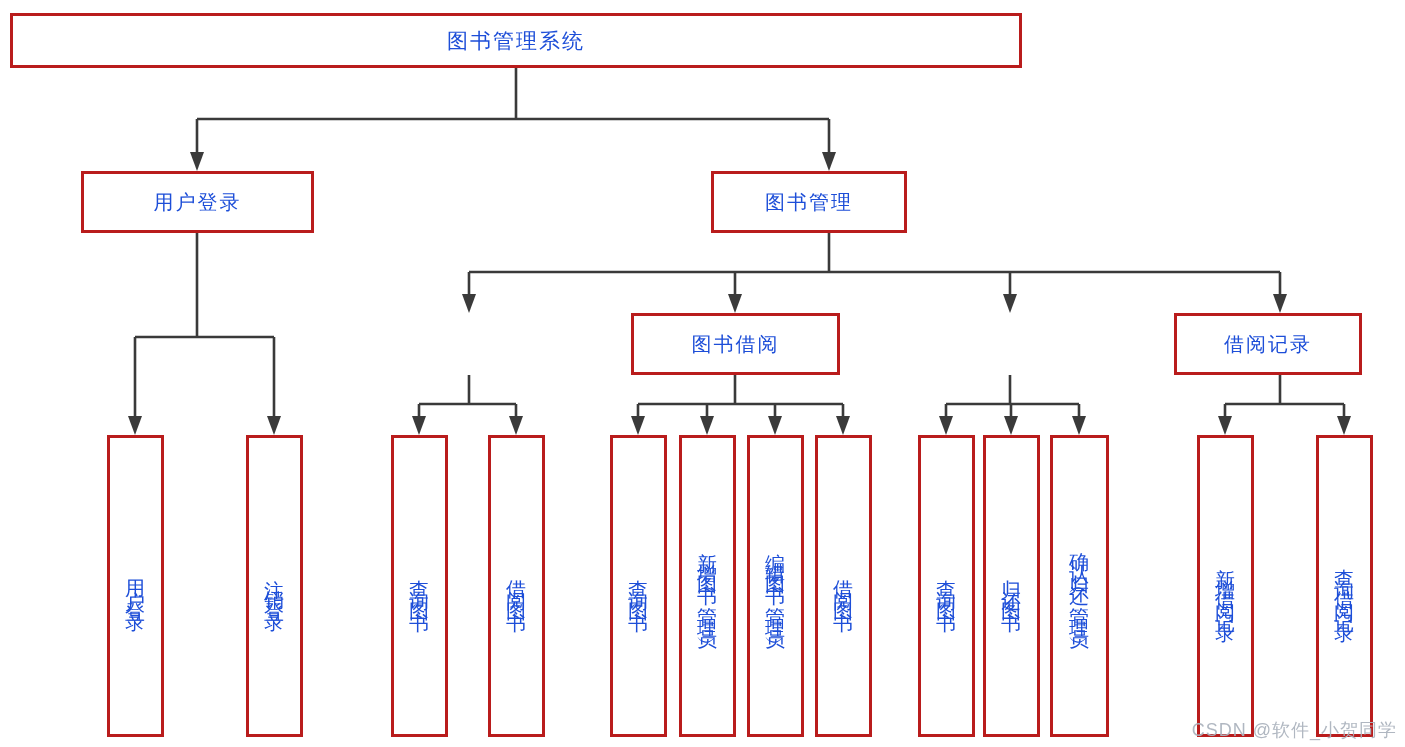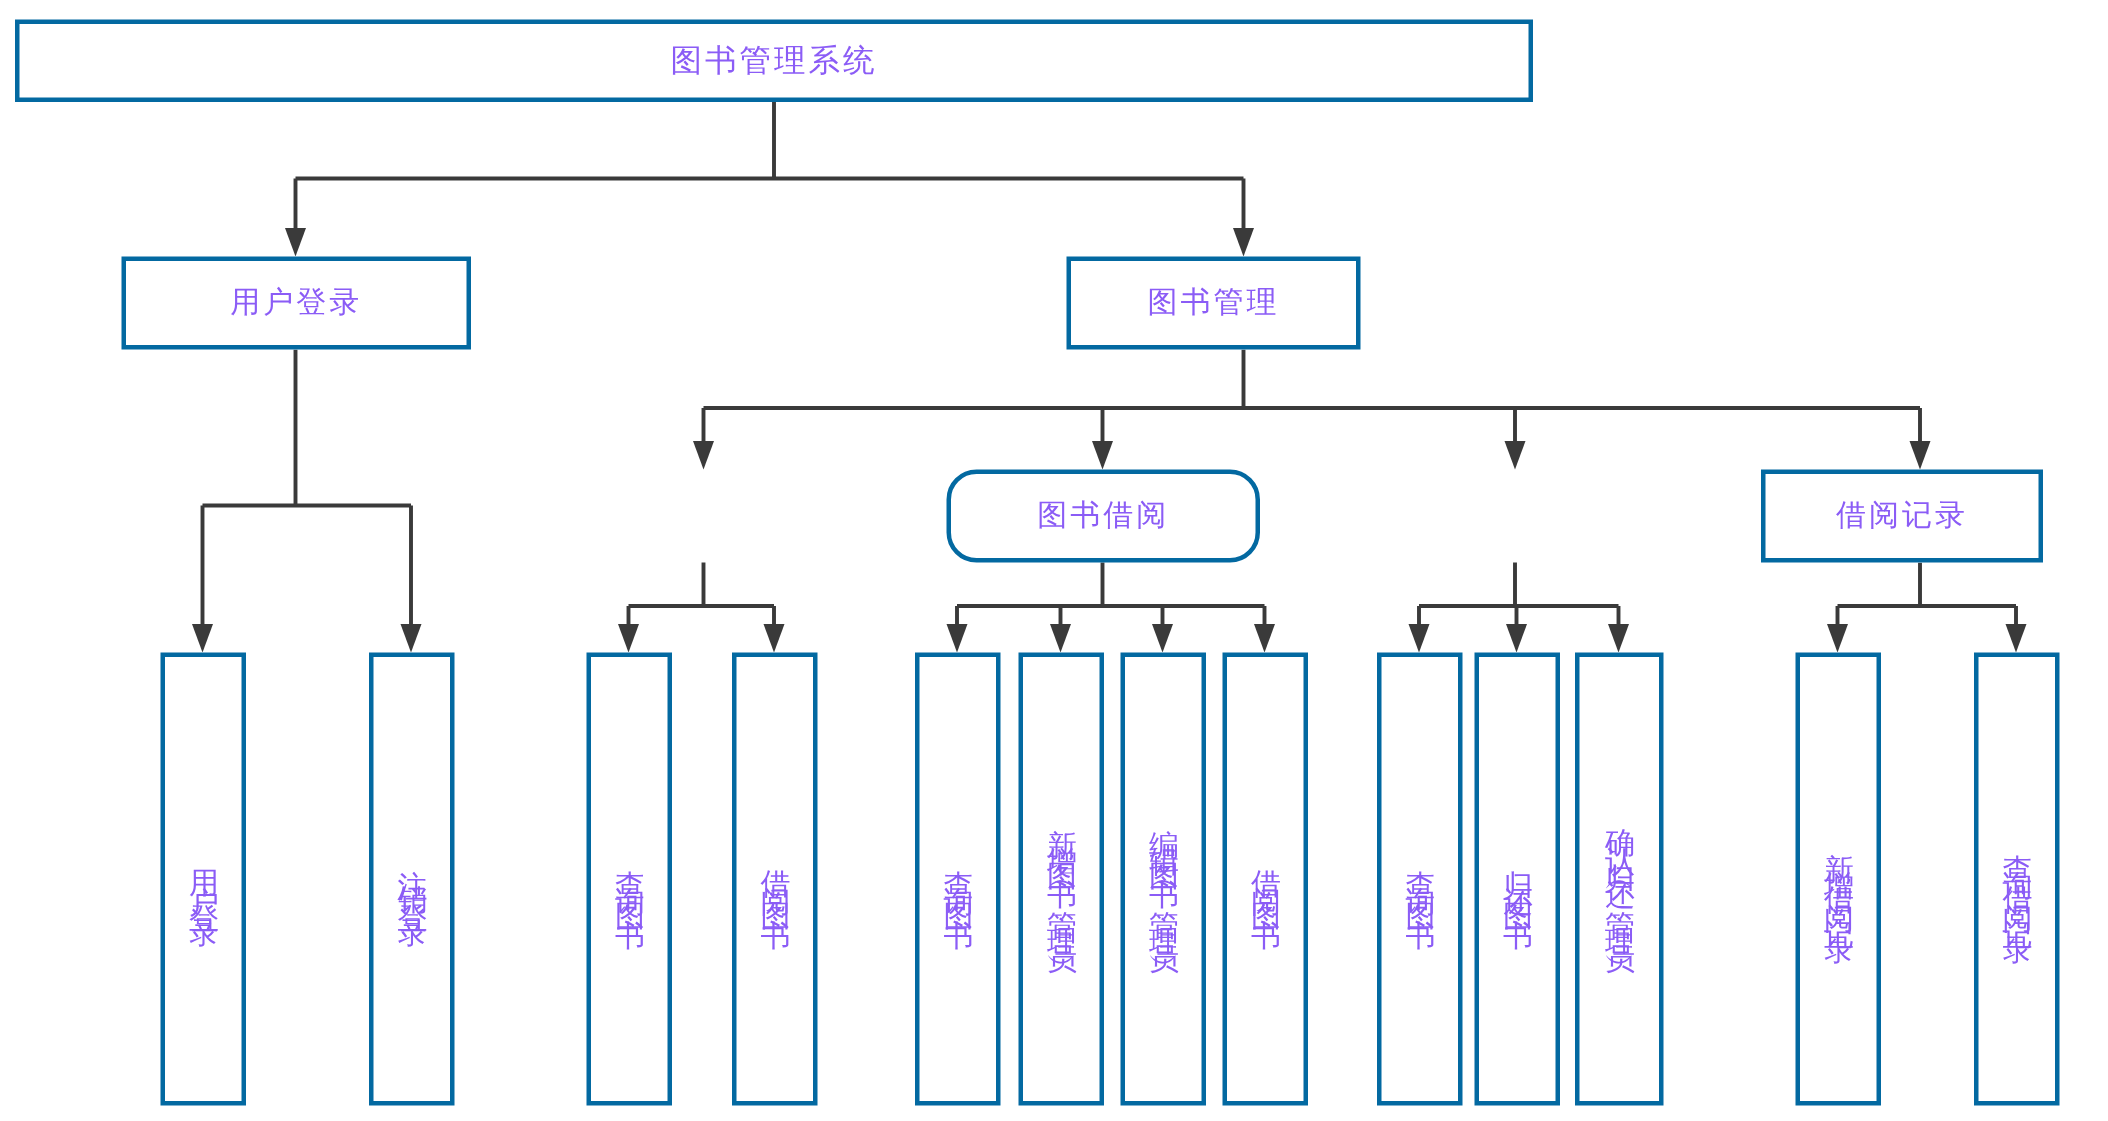--- a/index.html
+++ b/index.html
@@ -19,22 +19,22 @@
     position: absolute;
     left: 0;
     top: 0;
     width: 1405px;
     height: 747px;
   }
   .node {
     position: absolute;
     box-sizing: border-box;
     background: #ffffff;
-    border: 3px solid #0369a1;
-    color: #8b5cf6;
+    border: 3px solid #b91c1c;
+    color: #1d4ed8;
     display: flex;
     align-items: center;
     justify-content: center;
     text-align: center;
   }
   .h {
     font-size: 20px;
     letter-spacing: 2px;
     line-height: 1;
   }
@@ -101,35 +101,36 @@
       <polygon points="1218,416 1232,416 1225,435"></polygon>
       <polygon points="1337,416 1351,416 1344,435"></polygon>
     </g>
   </svg>
 
   <div class="node h root" style="left:10px; top:13px; width:1012px; height:55px;">图书管理系统</div>
 
   <div class="node h" style="left:81px; top:171px; width:233px; height:62px;">用户登录</div>
   <div class="node h" style="left:711px; top:171px; width:196px; height:62px;">图书管理</div>
 
-  <div class="node h" style="left:631px; top:313px; width:209px; height:62px;border-radius:20px;">图书借阅</div>
+  <div class="node h" style="left:631px; top:313px; width:209px; height:62px;">图书借阅</div>
   <div class="node h" style="left:1174px; top:313px; width:188px; height:62px;">借阅记录</div>
 
   <div class="node v" style="left:107px; top:435px; width:57px; height:302px;">用户登录</div>
   <div class="node v" style="left:246px; top:435px; width:57px; height:302px;">注销登录</div>
 
   <div class="node v" style="left:391px; top:435px; width:57px; height:302px;">查询图书</div>
   <div class="node v" style="left:488px; top:435px; width:57px; height:302px;">借阅图书</div>
 
   <div class="node v" style="left:610px; top:435px; width:57px; height:302px;">查询图书</div>
   <div class="node v" style="left:679px; top:435px; width:57px; height:302px;">新增图书（管理员）</div>
   <div class="node v" style="left:747px; top:435px; width:57px; height:302px;">编辑图书（管理员）</div>
   <div class="node v" style="left:815px; top:435px; width:57px; height:302px;">借阅图书</div>
 
   <div class="node v" style="left:918px; top:435px; width:57px; height:302px;">查询图书</div>
   <div class="node v" style="left:983px; top:435px; width:57px; height:302px;">归还图书</div>
   <div class="node v" style="left:1050px; top:435px; width:59px; height:302px;">确认归还（管理员）</div>
 
   <div class="node v" style="left:1197px; top:435px; width:57px; height:302px;">新增借阅记录</div>
   <div class="node v" style="left:1316px; top:435px; width:57px; height:302px;">查询借阅记录</div>
 
+  <div class="watermark">CSDN @软件_小贺同学</div>
 
 </div>
 
 </body></html>

